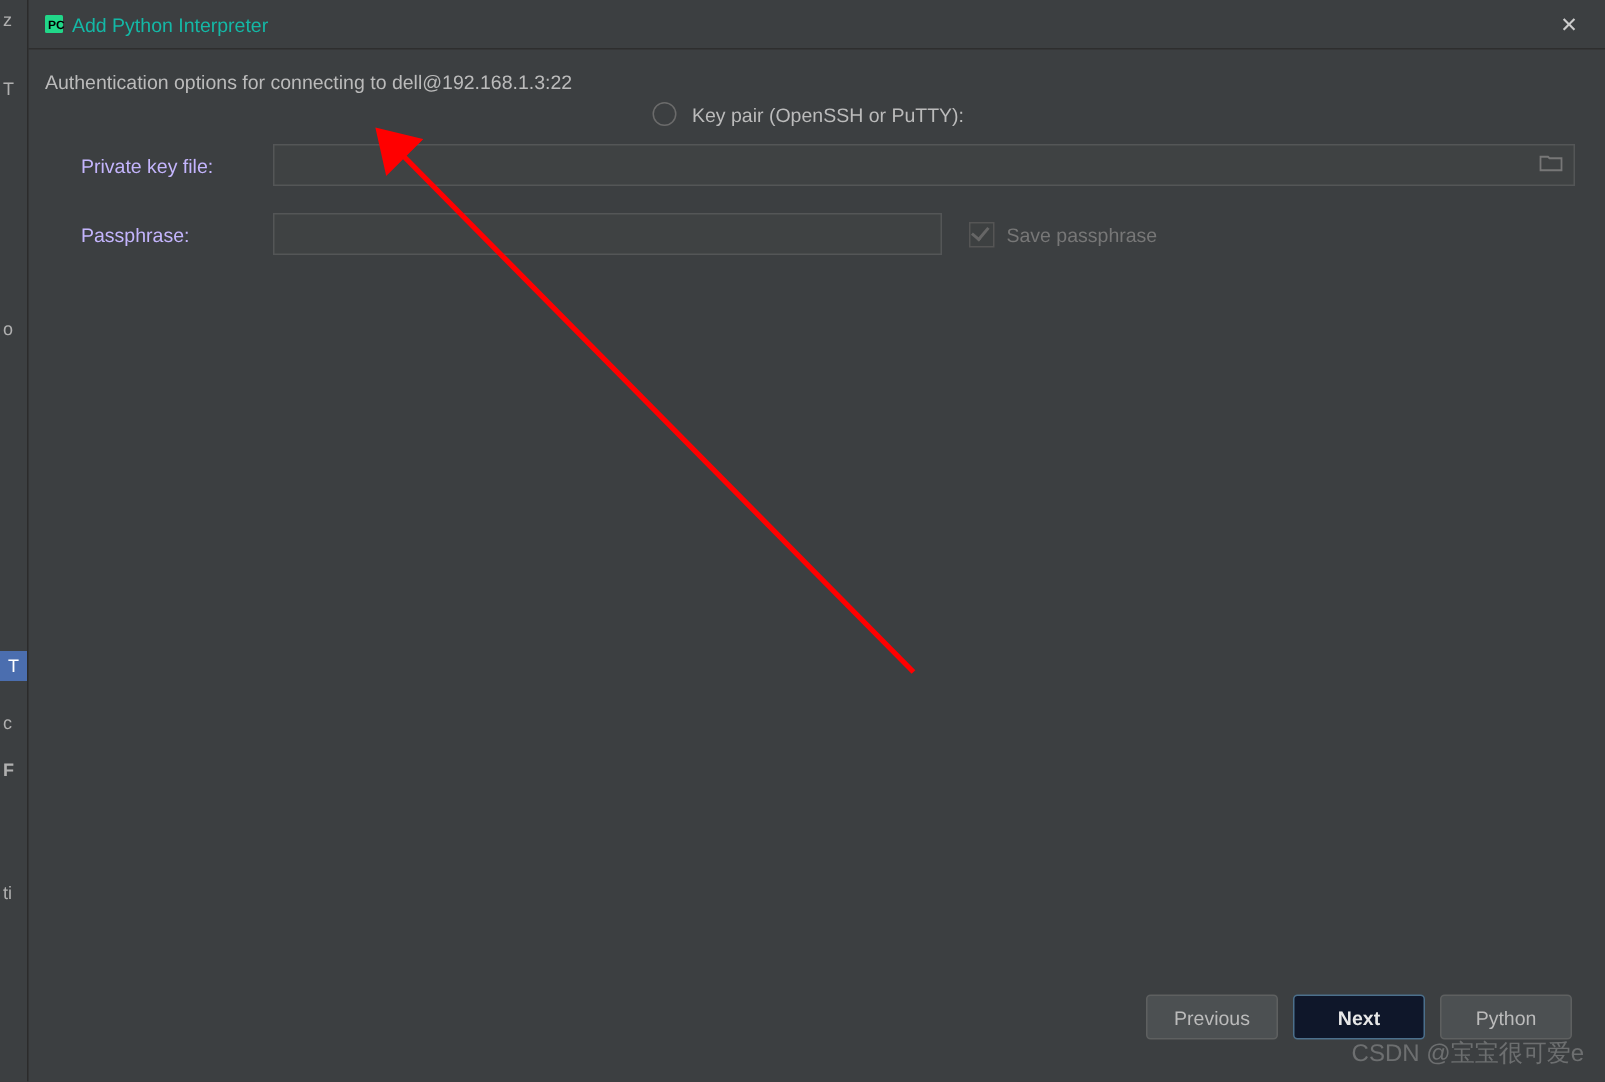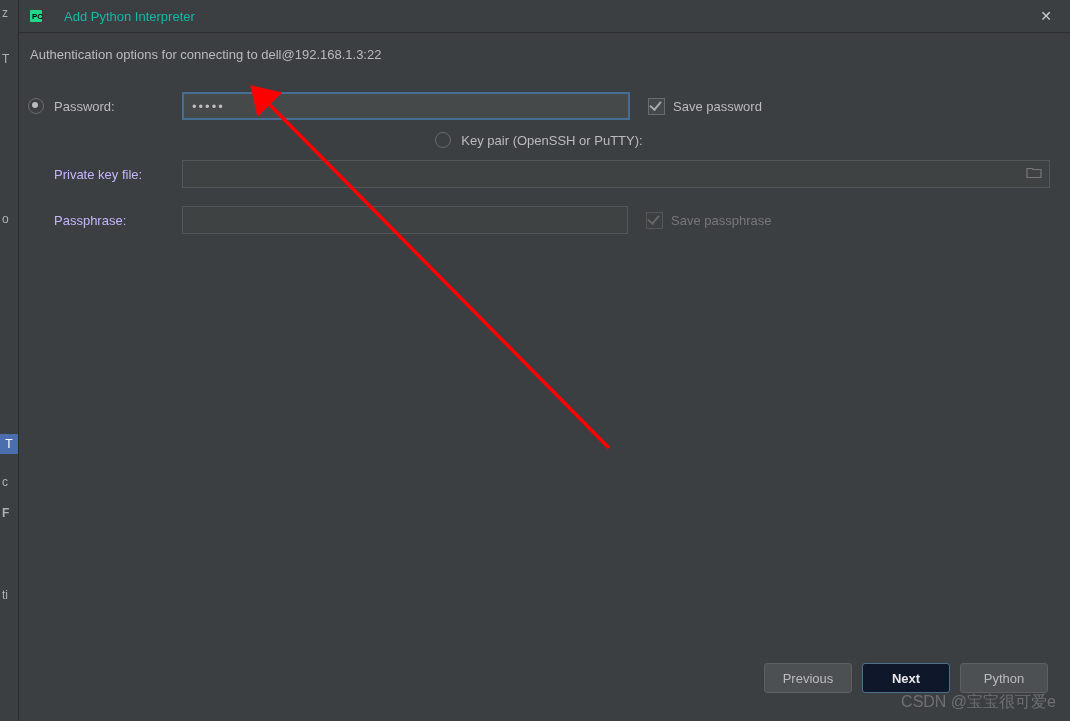--- a/index.html
+++ b/index.html
@@ -66,21 +66,21 @@
     height: 32px;
     display: flex;
     align-items: center;
     padding: 0 10px;
     background: #3c3f41;
     border-bottom: 1px solid #2e2e2e;
   }
   .titlebar .icon {
     width: 16px;
     height: 16px;
-    margin-right: 20px;
+    margin-right: 4px;
   }
   .titlebar .title {
     flex: 1;
     color: #14b8a6;
     font-size: 13px;
   }
   .titlebar .close {
     width: 28px;
     height: 28px;
     display: flex;
@@ -91,21 +91,21 @@
   }
 
   .content {
     flex: 1;
     padding: 14px 20px 10px 10px;
     position: relative;
   }
 
   .auth-header {
     color: #bbbbbb;
-    margin-bottom: 30px;
+    margin-bottom: 2px;
     padding-left: 2px;
   }
 
   .row {
     display: flex;
     align-items: center;
     margin-bottom: 12px;
   }
 
   .radio {
@@ -278,27 +278,20 @@
     <span class="title">Add Python Interpreter</span>
     <div class="close">
       <span>✕</span>
     </div>
   </div>
 
   <div class="content">
 
     <div class="auth-header">Authentication options for connecting to dell@192.168.1.3:22</div>
 
-    <div class="row">
-      <div class="radio selected"></div>
-      <div class="opt-label">Password:</div>
-      <input class="text-input focused password-box" type="text" value="•••••" style="">
-      <div class="checkbox checked"></div>
-      <div class="chk-label">Save password</div>
-    </div>
 
     <div class="row" style="margin-top:6px;justify-content:center;">
       <div class="radio"></div>
       <div class="opt-label" style="width:auto;">Key pair (OpenSSH or PuTTY):</div>
     </div>
 
     <div class="indent-group">
 
       <div class="row private-key-row" style="margin-top:10px;">
         <div class="field-label">Private key file:</div>

